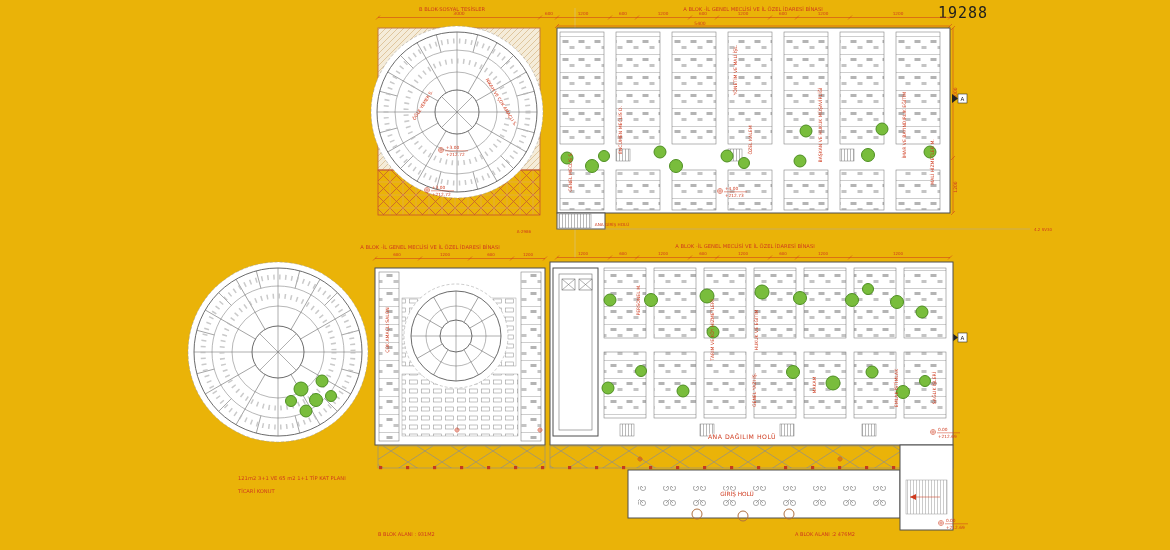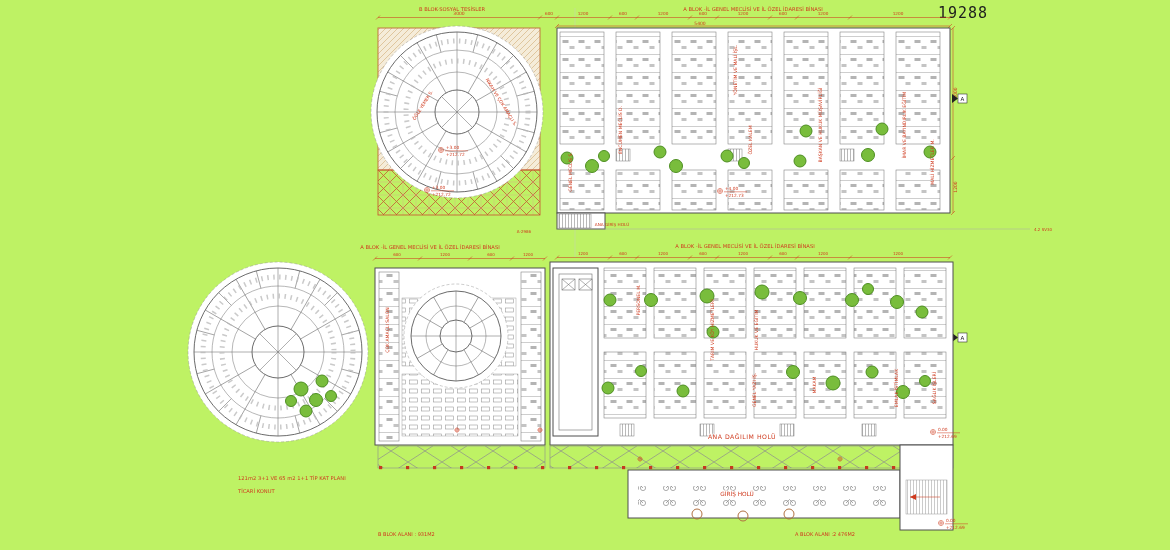--- a/index.html
+++ b/index.html
@@ -1,20 +1,20 @@
 <!DOCTYPE html>
 <html style="--red: #cf3a1e; --green_fill: #79bd3c; --green_stroke: #4e8f22; --line: #555555; --tan: #c07840;"><head>
 <meta charset="utf-8">
 <style>
   :root{
     --red:#cf3a1e; --green_fill:#79bd3c; --green_stroke:#4e8f22;
     --line:#555555; --tan:#c07840;
   }
   html,body{margin:0;padding:0;background:#ffffff;}
-  .sheet{position:relative;width:1170px;height:550px;background:#bef264;overflow:hidden;}
+  .sheet{position:relative;width:1170px;height:550px;background:#eab308;overflow:hidden;}
   svg{display:block;}
   text{font-family:"DejaVu Sans",sans-serif;}
   .sheet-no{font-family:"DejaVu Sans Mono",monospace;letter-spacing:1px;}
   .red-t{fill:var(--red);}
   .black-t{fill:#1d1d1d;}
   .halo{paint-order:stroke;stroke:#ffffff;stroke-width:1.4px;}
   .dim{stroke:var(--red);stroke-width:0.55;fill:none;}
   .wall{fill:#ffffff;stroke:#4f4f4f;stroke-width:1;}
   .wall-thin{fill:#ffffff;stroke:#6e6e6e;stroke-width:0.6;}
   .thin{stroke:#6e6e6e;stroke-width:0.55;fill:none;}

